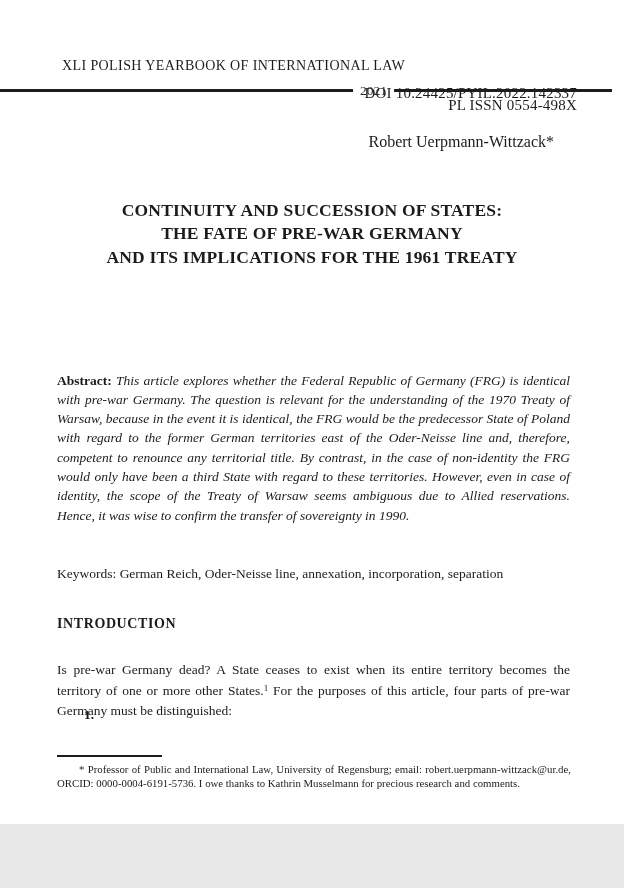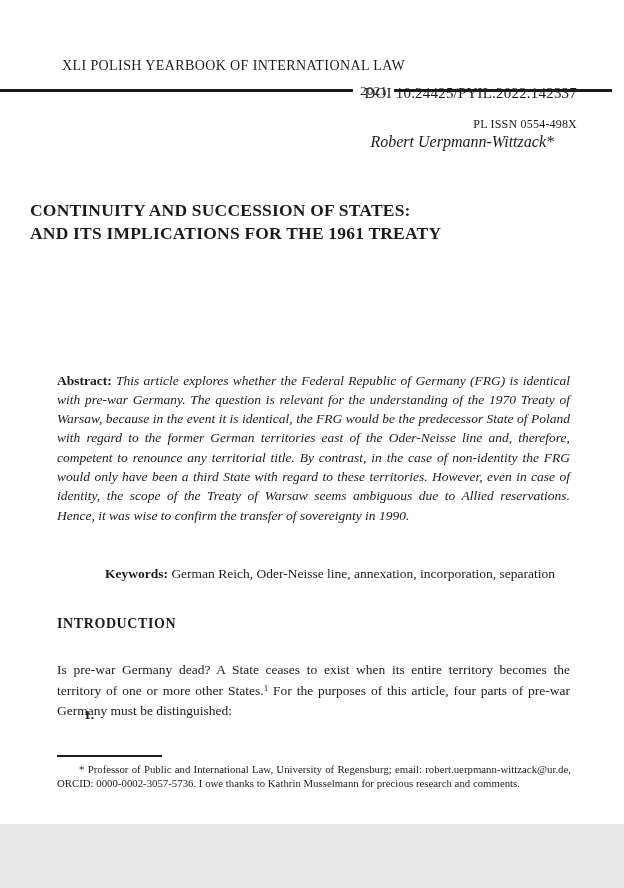--- a/index.html
+++ b/index.html
@@ -23,47 +23,47 @@
   }
   .rule-row {
     position:absolute; left:0; right:12px; top:82px; height:17px;
     display:flex; align-items:center;
   }
   .rule-left  { width:353px; height:3px; background:#1d1d1d; }
   .rule-year  { margin:0 7px; font-size:13.5px; color:#2a2a2a; line-height:1; }
   .rule-right { flex:1; height:3px; background:#1d1d1d; }
   .issn {
     position:absolute; right:47px; top:97px;
-    font-size:12px; letter-spacing:0.2px;margin-top:20px;
+    font-size:15px; letter-spacing:0.2px;
   }
   
   .author {
     position:absolute; left:57px; right:54px; top:133px;
     text-align:right; padding-right:16px;
-    font-style:italic; font-size:16px;
+    font-size:16px;
   }
   
   .article-title {
     position:absolute; left:30px; right:30px; top:199px;
-    font-weight:bold;
+    text-align:center; font-weight:bold;
     font-size:17.5px; line-height:23.3px;
     letter-spacing:0.2px;
   }
   
   .abstract {
     position:absolute; left:57px; width:513px; top:357px;
     font-size:13.5px; line-height:19.3px;
     text-align:justify; font-style:italic;
   }
   .abstract .label { font-style:normal; font-weight:bold; }
   .keywords {
     position:absolute; left:57px; width:515px; top:550px;
     font-size:13.5px; line-height:19.3px;
   }
-  .keywords .label { font-weight:bold;margin-left:48px; }
+  .keywords .label { font-weight:normal; }
   
   .intro-heading {
     position:absolute; left:57px; top:616px;
     font-weight:bold; font-size:14px; letter-spacing:0.6px;
   }
   .intro-paragraph {
     position:absolute; left:57px; width:513px; top:646px;
     font-size:13.5px; line-height:19.6px; text-align:justify;
   }
   .fn-ref { font-size:9px; vertical-align:4px; }
@@ -98,33 +98,34 @@
     <div class="rule-left"></div>
     <span class="rule-year">2021</span>
     <div class="rule-right"></div>
   </div>
   <div class="issn">PL ISSN 0554-498X</div>
 
   <div class="author">Robert Uerpmann-Wittzack*</div>
 
   <div class="article-title">
     <div>CONTINUITY AND SUCCESSION OF STATES:</div>
+    <div>THE FATE OF PRE-WAR GERMANY</div>
     <div>AND ITS IMPLICATIONS FOR THE 1961 TREATY</div>
   </div>
 
   <p class="abstract"><span class="label">Abstract:</span> <span>This article explores whether the Federal Republic of Germany (FRG) is identical with pre-war Germany. The question is relevant for the understanding of the 1970 Treaty of Warsaw, because in the event it is identical, the FRG would be the predecessor State of Poland with regard to the former German territories east of the Oder-Neisse line and, therefore, competent to renounce any territorial title. By contrast, in the case of non-identity the FRG would only have been a third State with regard to these territories. However, even in case of identity, the scope of the Treaty of Warsaw seems ambiguous due to Allied reservations. Hence, it was wise to confirm the transfer of sovereignty in 1990.</span></p>
 
   <p class="keywords"><span class="label">Keywords:</span><span> German Reich, Oder-Neisse line, annexation, incorporation, separation</span></p>
 
   <div class="intro-heading">INTRODUCTION</div>
 
   <p class="intro-paragraph"><span>Is pre-war Germany dead? A State ceases to exist when its entire territory becomes the territory of one or more other States.</span><sup class="fn-ref">1</sup><span> For the purposes of this article, four parts of pre-war Germany must be distinguished:</span></p>
 
   <div class="list-item">
     <span class="num">1.</span>
   </div>
 
   <div class="footnote-rule"></div>
   <div class="footnotes">
-    <p><span>*</span><span>  Professor of Public and International Law, University of Regensburg; email: robert.uerpmann-wittzack@ur.de, ORCID: 0000-0002-3057-5736. I owe thanks to Kathrin Musselmann for precious research and comments.</span></p>
+    <p><span>*</span><span>  Professor of Public and International Law, University of Regensburg; email: robert.uerpmann-wittzack@ur.de, ORCID: 0000-0004-6191-5736. I owe thanks to Kathrin Musselmann for precious research and comments.</span></p>
   </div>
 
 </div>
 
 </body></html>

